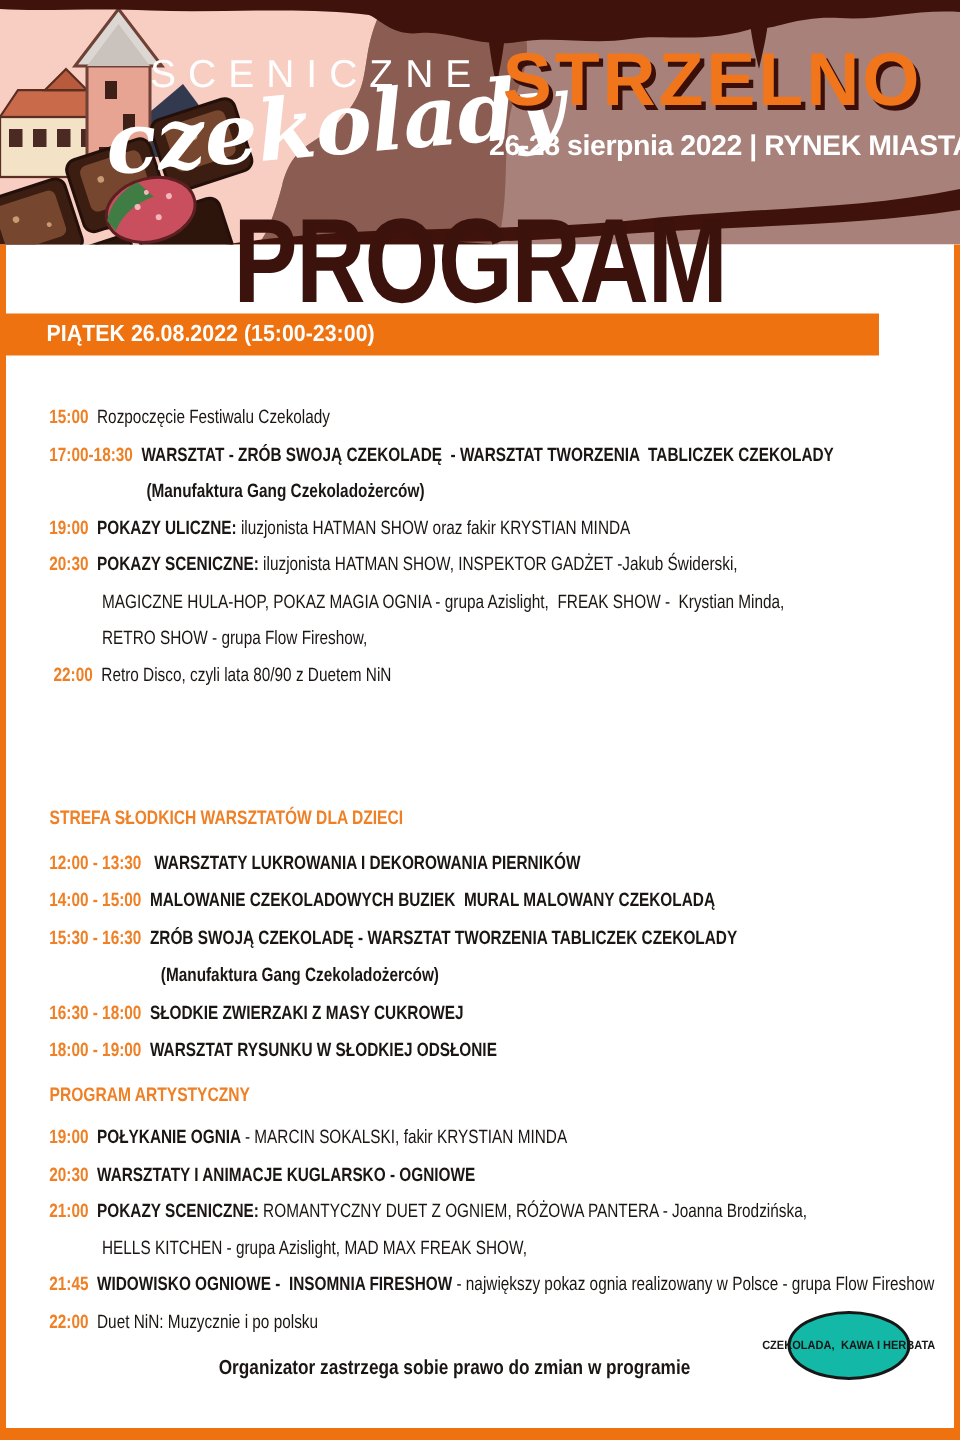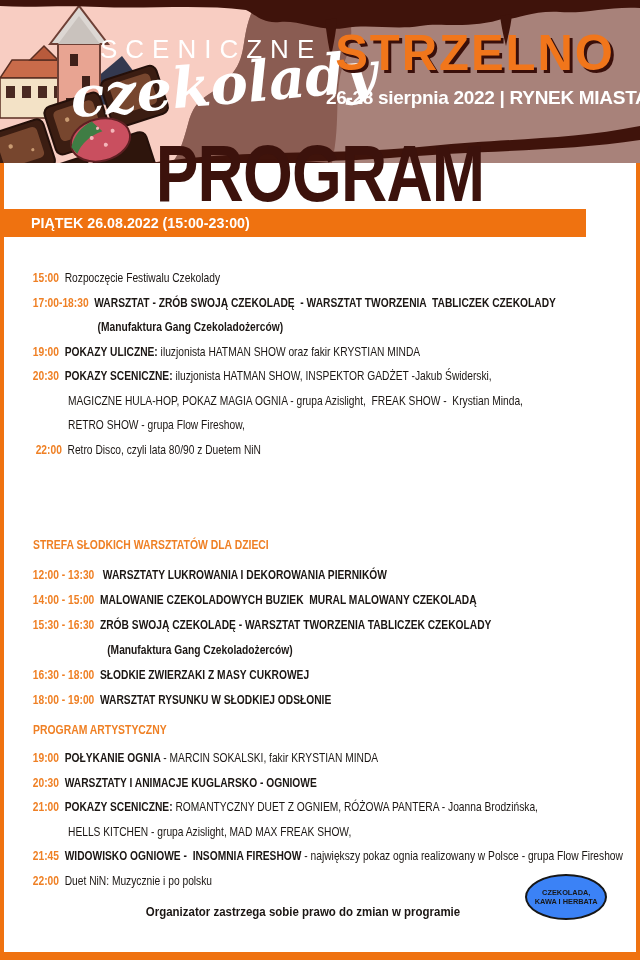--- a/index.html
+++ b/index.html
@@ -42,21 +42,21 @@
   .indent-0{padding-left:41px;}
   .indent-1{padding-left:85px;}
   .indent-2{padding-left:122px;}
   .indent-3{padding-left:134px;}
   .section-head{position:absolute;left:33px;color:#ef8025;font-size:13px;font-weight:700;
         white-space:pre;transform:scaleX(0.8);transform-origin:0 0;}
   .head-strefa{top:537px;}
   .head-art{top:722px;}
   
   .badge{position:absolute;left:525px;top:874px;width:78px;height:42px;border:2px solid #171717;
-         border-radius:50%;background:#3b82f6;display:flex;flex-direction:column;
+         border-radius:50%;background:#14b8a6;display:flex;flex-direction:row;
          justify-content:center;align-items:center;z-index:3;}
   .badge div{font-size:8px;font-weight:700;color:#171717;line-height:9.5px;white-space:pre;
          transform:scaleX(0.92);}
   .footer-note{position:absolute;left:0;top:904px;width:606px;text-align:center;
          color:#1b1613;font-size:13.5px;font-weight:700;transform:scaleX(0.85);}
   .edge{position:absolute;background:#ef7210;}
   .edge-left{left:0;top:163px;width:4px;height:797px;}
   .edge-right{right:0;top:163px;width:4px;height:797px;}
   .edge-bottom{left:0;top:952px;width:640px;height:8px;}
 </style>

